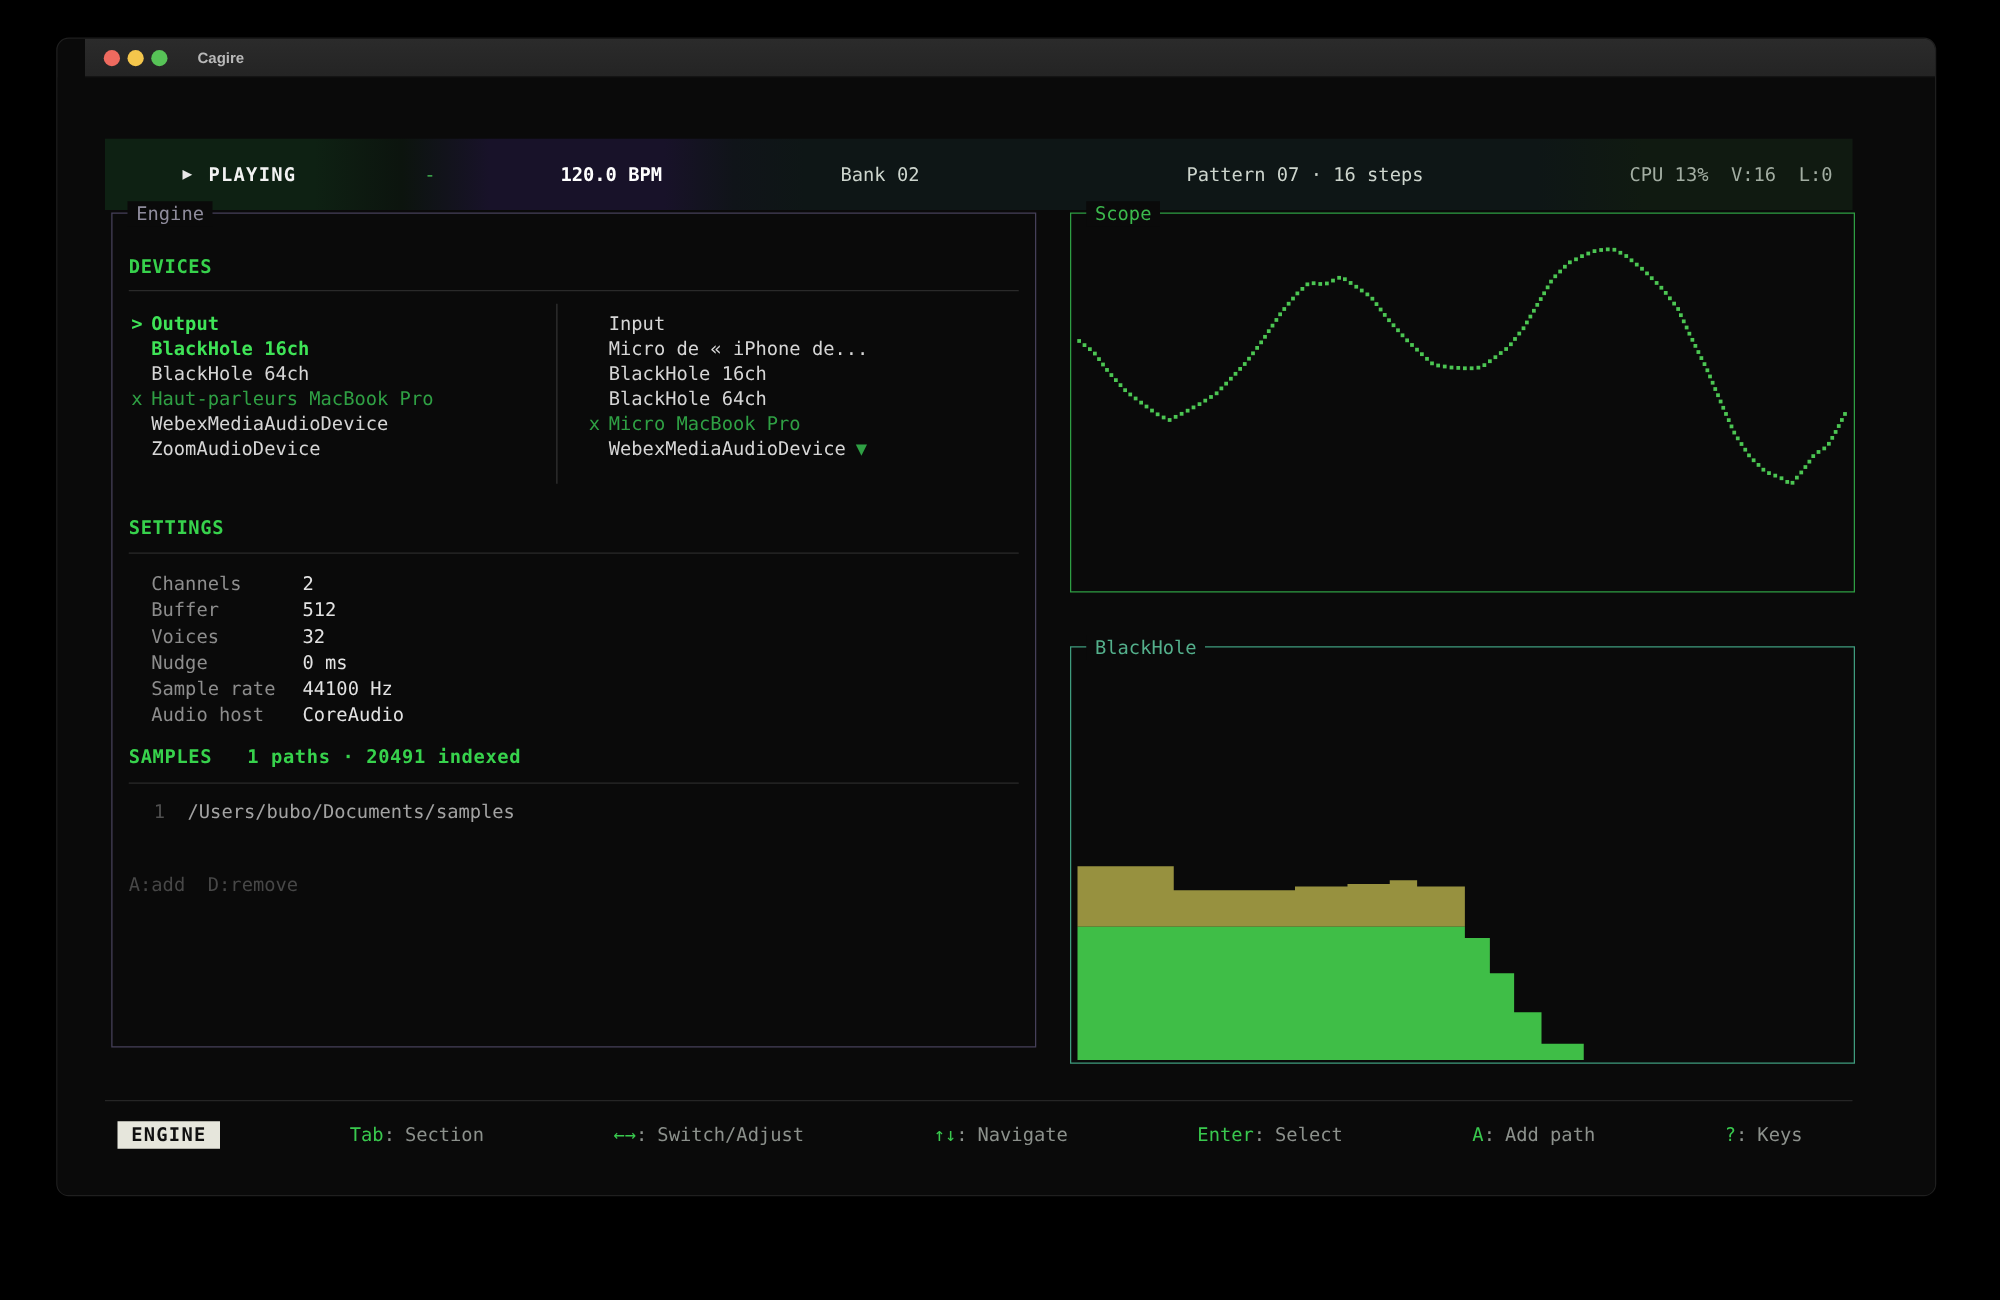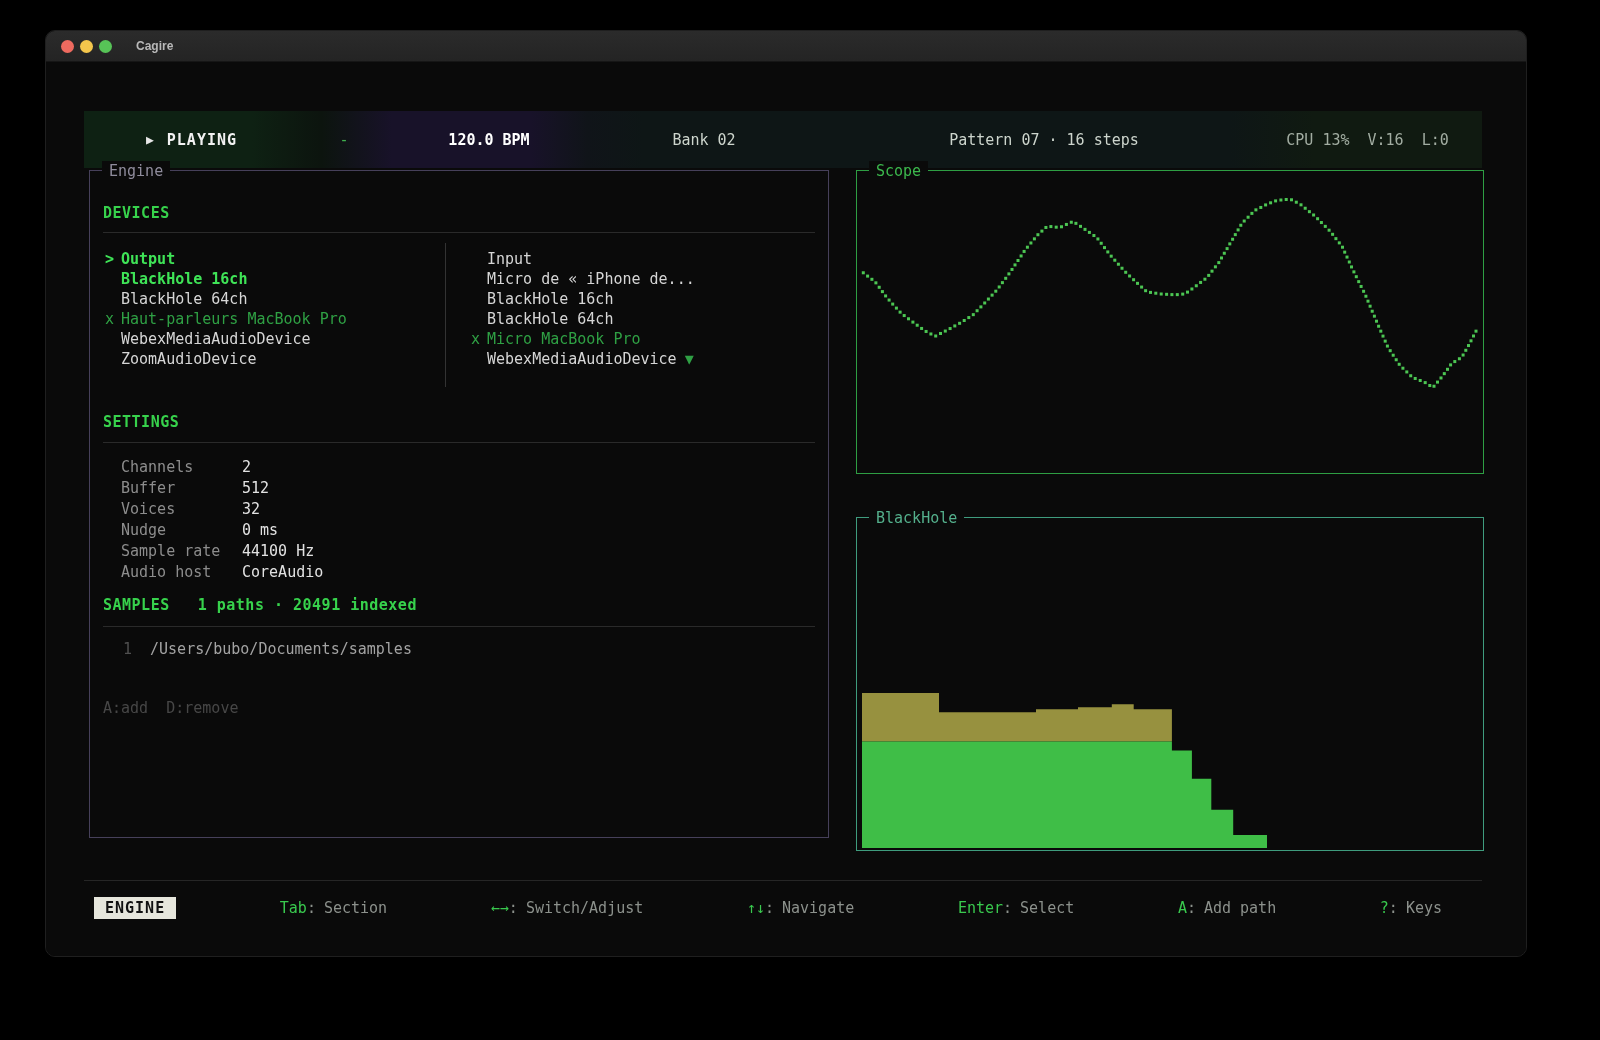--- a/index.html
+++ b/index.html
@@ -1,38 +1,38 @@
 <!DOCTYPE html>
 <html><head>
 <meta charset="utf-8">
 <style>
   html,body{margin:0;padding:0;background:#000;}
   .desktop{position:relative;width:1600px;height:1040px;background:#000;overflow:hidden;
            font-family:"DejaVu Sans Mono",monospace;}
   .window{position:absolute;left:45px;top:30px;width:1480px;height:925px;background:#0a0a0a;
-          border-radius:10px;border:1px solid #1f1f1f;box-shadow:0 25px 70px rgba(0,0,0,.85);overflow:hidden;}
+          border-radius:10px;border:1px solid #1f1f1f;box-shadow:0 25px 70px rgba(0,0,0,.85);overflow:hidden;padding-left:22px;}
   .titlebar{height:30px;background:linear-gradient(#2b2b2b,#242424);border-bottom:1px solid #161616;
             display:flex;align-items:center;padding-left:15px;}
   .tl{width:13px;height:13px;border-radius:50%;margin-right:6px;display:inline-block;}
   .tl.red{background:#ee6a5f;} .tl.yellow{background:#f4c64c;} .tl.green{background:#57c357;}
   .wtitle{color:#b9b9b9;font-family:"Liberation Sans",sans-serif;font-weight:bold;font-size:12px;margin-left:18px;}
   .content{position:absolute;left:0;top:31px;right:0;bottom:0;background:#0a0a0a;}
 
   
   .topbar{position:absolute;left:38px;top:49px;width:1398px;height:57px;display:flex;align-items:stretch;
           font-size:15px;
           background:linear-gradient(90deg,#0e2113 0%,#0e2113 12%,#0c140e 17%,#181229 22%,#181229 32%,#101419 36%,#0e1616 40%,#0e1616 82%,#101a11 88%,#101a11 100%);}
   .seg{display:flex;align-items:center;justify-content:center;}
   .seg-playing{width:215px;color:#f2f2f2;font-weight:bold;letter-spacing:1px;}
   .seg-playing .play-icon{color:#e8e8e8;margin-right:12px;font-size:13px;}
   .seg-dash{width:90px;color:#3fae4e;}
   .seg-bpm{width:200px;color:#ffffff;font-weight:bold;}
   .seg-bank{width:230px;color:#cdd5cd;}
   .seg-pattern{width:450px;color:#cdd5cd;}
-  .seg-cpu{flex:1;padding-right:16px;color:#a2ada2;gap:18px;}
+  .seg-cpu{flex:1;justify-content:flex-end;padding-right:16px;color:#a2ada2;gap:18px;}
 
   
   .panel{position:absolute;background:transparent;}
   .panel-label{position:absolute;top:-10px;left:12px;background:#0a0a0a;padding:0 7px;font-size:15px;line-height:20px;}
   .engine{left:43px;top:108px;width:738px;height:666px;border:1px solid #46405a;}
   .engine-label{color:#8f8c9c;}
   .scope{left:810px;top:108px;width:626px;height:302px;border:1px solid #2e9e43;}
   .scope-label{color:#3cb94d;}
   .spectrum{left:810px;top:455px;width:626px;height:332px;border:1px solid #3f9c7e;}
   .spectrum-label{color:#54b08c;}

